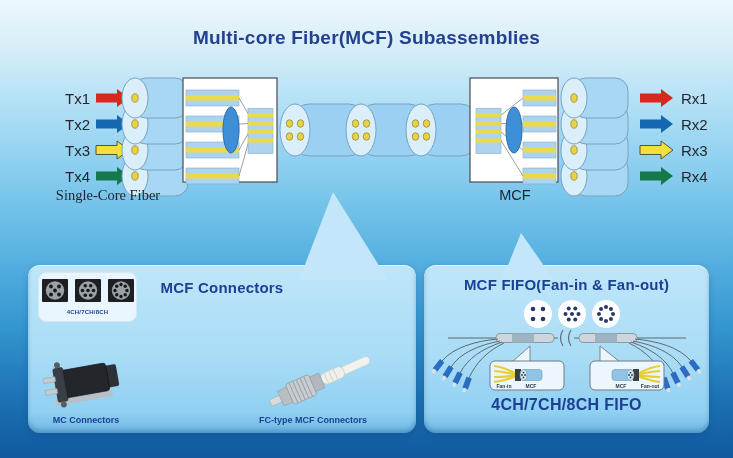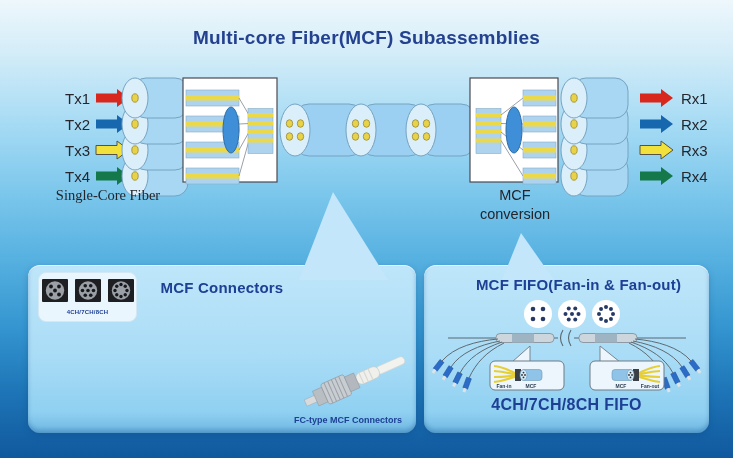--- a/index.html
+++ b/index.html
@@ -24,32 +24,32 @@
     position:absolute;top:265px;height:168px;border-radius:12px;
     background:linear-gradient(180deg,#bfe6fa 0%,#a9dcf6 55%,#8fd0f1 88%,#6db6e2 100%);
     box-shadow:inset 0 1px 0 rgba(255,255,255,.6), inset 0 -3px 4px rgba(23,90,150,.35), 0 2px 6px rgba(10,60,110,.25);
   }
   .panel-left{left:28px;width:388px;}
   .panel-right{left:424px;width:285px;}
   .panel-title{
     position:absolute;font-size:15px;font-weight:bold;color:#1d3f94;text-align:center;letter-spacing:.2px;
   }
   .panel-left .panel-title{top:14px;left:94px;width:200px;}
-  .panel-right .panel-title{top:11px;left:0;width:100%;margin-left:12px;}
+  .panel-right .panel-title{top:11px;left:0;width:100%;}
   .chip{
     position:absolute;left:10px;top:7px;width:99px;height:50px;border-radius:8px;
     background:#eaf6fd;border:1px solid #d3e7f4;box-sizing:border-box;text-align:center;
   }
   .chip-label{font-size:6px;font-weight:bold;color:#1d3f94;letter-spacing:.2px;margin-top:0px;}
   .connector-item{position:absolute;bottom:8px;text-align:center;}
   .connector-item .img{height:58px;}
   .connector-label{font-size:9px;font-weight:bold;color:#1d3f94;margin-top:1px;}
   .item-mc{left:8px;width:100px;}
   .item-lc{left:109px;width:120px;}
-  .item-fc{left:260px;width:120px;}
+  .item-fc{left:225px;width:120px;}
   .circles-svg{position:absolute;left:0;top:33px;}
   .fan-svg{position:absolute;left:0;top:60px;}
   .fifo-bottom{
     position:absolute;top:131px;left:0;width:100%;text-align:center;
     font-size:16px;font-weight:bold;color:#1d3f94;letter-spacing:.3px;
   }
 </style>
 </head>
 <body>
 
@@ -219,21 +219,20 @@
       <text x="681" y="85.5">Rx3</text>
       <text x="681" y="111.5">Rx4</text>
     </g>
   </svg>
 
   <div class="caption caption-scf">
     <div>Single-Core Fiber</div>
   </div>
   <div class="caption caption-mcf">
     <div>MCF</div>
-    <div>conversion</div>
   </div>
 
   <section class="panel panel-left">
     <div class="chip">
       <svg width="92" height="27" viewBox="0 0 92 27" style="margin-top:5px">
         <g>
           <rect x="0" y="1" width="26" height="23" rx="1" fill="#1e1f23"></rect>
           <circle cx="13" cy="12.5" r="9.2" fill="#9aa0a6"></circle>
           <g fill="#17181c">
             <circle cx="9" cy="8.5" r="1.9"></circle>
@@ -269,20 +268,35 @@
             <circle cx="13" cy="6.5" r="1.7"></circle>
               <circle cx="17.24" cy="8.26" r="1.7"></circle>
           </g>
         </g>
       </svg>
       <div class="chip-label">4CH/7CH/8CH</div>
     </div>
 
     <div class="panel-title">MCF Connectors</div>
 
+    <div class="connector-item item-mc">
+      <svg class="img" width="100" height="58" viewBox="0 0 100 58">
+        <g transform="translate(52,28) rotate(-10)">
+          <rect x="-36" y="14" width="58" height="6" rx="2" fill="#b9bfc6"></rect>
+          <rect x="16" y="-11" width="14" height="22" rx="2" fill="#2e3238"></rect>
+          <rect x="-26" y="-14" width="46" height="28" rx="3" fill="#23262b" stroke="#0c0d0f" stroke-width="0.6"></rect>
+          <rect x="-33" y="-17" width="10" height="34" rx="2" fill="#3a3f46" stroke="#16181b" stroke-width="0.5"></rect>
+          <rect x="-44" y="-9" width="12" height="5" fill="#c6cbd1" stroke="#8d939a" stroke-width="0.4"></rect>
+          <rect x="-44" y="3" width="12" height="5" fill="#c6cbd1" stroke="#8d939a" stroke-width="0.4"></rect>
+          <circle cx="-28" cy="-20" r="3" fill="#575d65"></circle>
+          <circle cx="-28" cy="20" r="3" fill="#575d65"></circle>
+        </g>
+      </svg>
+      <div class="connector-label">MC Connectors</div>
+    </div>
 
 
     <div class="connector-item item-fc">
       <svg class="img" width="120" height="58" viewBox="0 0 120 58">
         <g transform="translate(56,34) rotate(-24)">
           <rect x="36" y="-4" width="30" height="8" rx="4" fill="#f2f2ee" stroke="#d5d5cf" stroke-width="0.6"></rect>
           <rect x="14" y="-6" width="24" height="12" rx="5" fill="#efefec" stroke="#c8c8c2" stroke-width="0.6"></rect>
           <line x1="19" y1="-6" x2="19" y2="6" stroke="#d8d8d2" stroke-width="1.2"></line>
           <line x1="24" y1="-6" x2="24" y2="6" stroke="#d8d8d2" stroke-width="1.2"></line>
           <line x1="29" y1="-6" x2="29" y2="6" stroke="#d8d8d2" stroke-width="1.2"></line>

